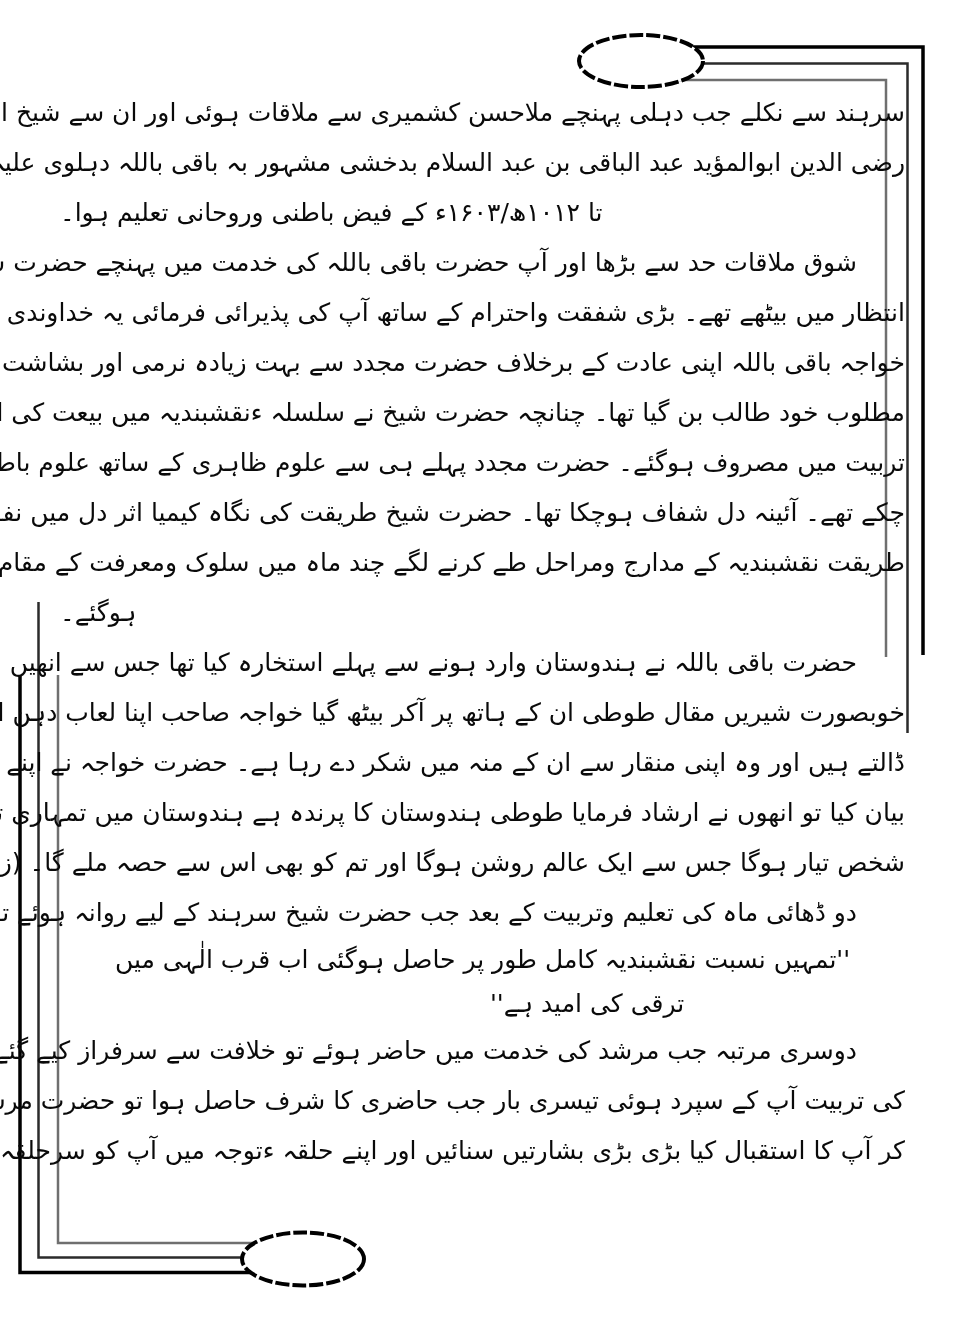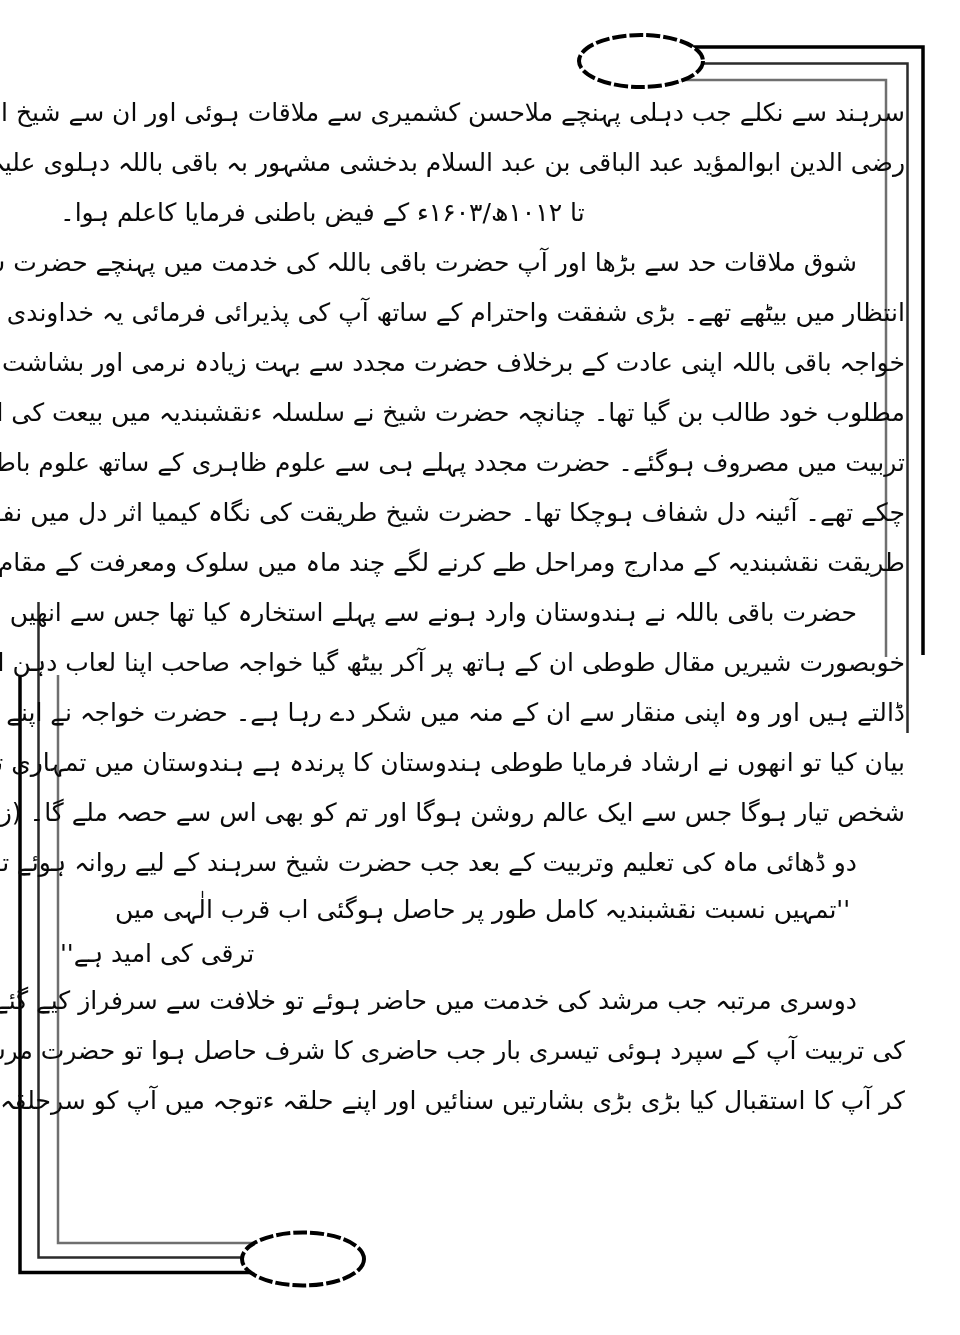--- a/index.html
+++ b/index.html
@@ -25,21 +25,21 @@
     text-align:right;
     text-align-last:justify;
     -moz-text-align-last:justify;
     letter-spacing:0.2px;
   }
   .line.justify{text-align:justify;text-align-last:justify;}
   .line.left{text-align:left;text-align-last:left;}
   .line.center{text-align:left;text-align-last:center;}
   .line.indent{padding-right:48px;}
   .para.quote .line{line-height:44px;}
-  .para.quote .line.quote-end{text-align:left;text-align-last:left;}
+  .para.quote .line.quote-end{text-align:left;text-align-last:left;margin-left:430px;}
 </style>
 </head>
 <body>
 
 <div class="page">
 
   <svg class="deco-svg" viewBox="0 0 960 1335" xmlns="http://www.w3.org/2000/svg">
 
     <g fill="none">
       <path stroke-width="3.5" d="M 615 47 H 923 V 655" stroke="#000000"></path>
@@ -53,30 +53,31 @@
       <path stroke-width="2.5" d="M 38.5 602 V 1257.5 H 330" stroke="#2b2b2b"></path>
       <path stroke-width="2.5" d="M 58 675 V 1243 H 330" stroke="#6f6f6f"></path>
       <ellipse cx="303" cy="1259" rx="61" ry="26.5" fill="#ffffff" stroke-width="4" stroke-dasharray="14 3" stroke="#000000"></ellipse>
     </g>
   </svg>
 
   <div class="text-body">
       <div class="para">
         <div class="line justify">سرہند سے نکلے جب دہلی پہنچے ملاحسن کشمیری سے ملاقات ہوئی اور ان سے شیخ اجل، قطب الاقطاب شیخ</div>
         <div class="line justify">رضی الدین ابوالمؤید عبد الباقی بن عبد السلام بدخشی مشہور بہ باقی باللہ دہلوی علیہ الرحمۃ ۹۷۱ھ/۱۵۶۰ء</div>
-        <div class="line left">تا ۱۰۱۲ھ/۱۶۰۳ء کے فیض باطنی فرمایا کاعلم ہوا۔</div>
+        <div class="line left">تا ۱۰۱۲ھ/۱۶۰۳ء کے فیض باطنی وروحانی تعلیم ہوا۔</div>
       </div>
       <div class="para">
         <div class="line justify indent">شوق ملاقات حد سے بڑھا اور آپ حضرت باقی باللہ کی خدمت میں پہنچے حضرت شیخ گویا آپ کے</div>
         <div class="line justify">انتظار میں بیٹھے تھے۔ بڑی شفقت واحترام کے ساتھ آپ کی پذیرائی فرمائی یہ خداوندی انعام تھا۔ حضرت</div>
         <div class="line justify">خواجہ باقی باللہ اپنی عادت کے برخلاف حضرت مجدد سے بہت زیادہ نرمی اور بشاشت سے پیش آئے۔ یہاں</div>
         <div class="line justify">مطلوب خود طالب بن گیا تھا۔ چنانچہ حضرت شیخ نے سلسلہ ءنقشبندیہ میں بیعت کی اور اپنے مرید خاص کی</div>
         <div class="line justify">تربیت میں مصروف ہوگئے۔ حضرت مجدد پہلے ہی سے علوم ظاہری کے ساتھ علوم باطنی میں کمال حاصل کر</div>
         <div class="line justify">چکے تھے۔ آئینہ دل شفاف ہوچکا تھا۔ حضرت شیخ طریقت کی نگاہ کیمیا اثر دل میں نفوذ کرتی چلی گئی اور</div>
         <div class="line justify">طریقت نقشبندیہ کے مدارج ومراحل طے کرنے لگے چند ماہ میں سلوک ومعرفت کے مقام بلند پر فائز</div>
+        <div class="line left">ہوگئے۔</div>
       </div>
       <div class="para">
         <div class="line justify indent">حضرت باقی باللہ نے ہندوستان وارد ہونے سے پہلے استخارہ کیا تھا جس سے انھیں معلوم ہوا کہ ایک</div>
         <div class="line justify">خوبصورت شیریں مقال طوطی ان کے ہاتھ پر آکر بیٹھ گیا خواجہ صاحب اپنا لعاب دہن اس کے منہ میں</div>
         <div class="line justify">ڈالتے ہیں اور وہ اپنی منقار سے ان کے منہ میں شکر دے رہا ہے۔ حضرت خواجہ نے اپنے مرشد سے یہ واقعہ</div>
         <div class="line justify">بیان کیا تو انھوں نے ارشاد فرمایا طوطی ہندوستان کا پرندہ ہے ہندوستان میں تمہاری تربیت سے کوئی ایسا</div>
         <div class="line left">شخص تیار ہوگا جس سے ایک عالم روشن ہوگا اور تم کو بھی اس سے حصہ ملے گا۔ (زبدۃ المقامات۔ ص۱۴۷)</div>
       </div>
       <div class="para">
         <div class="line justify indent">دو ڈھائی ماہ کی تعلیم وتربیت کے بعد جب حضرت شیخ سرہند کے لیے روانہ ہوئے تو مرشد برحق نے</div>

